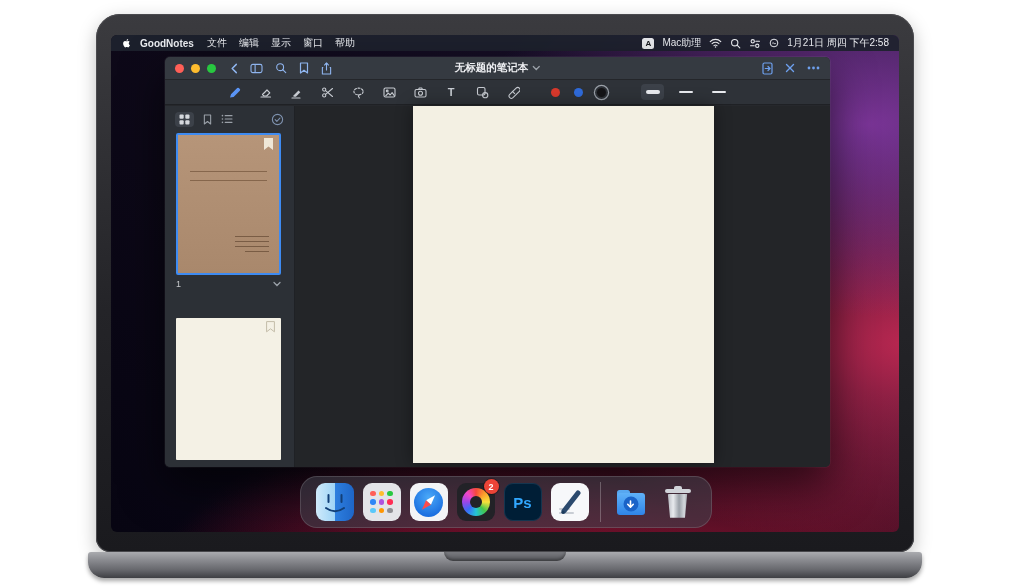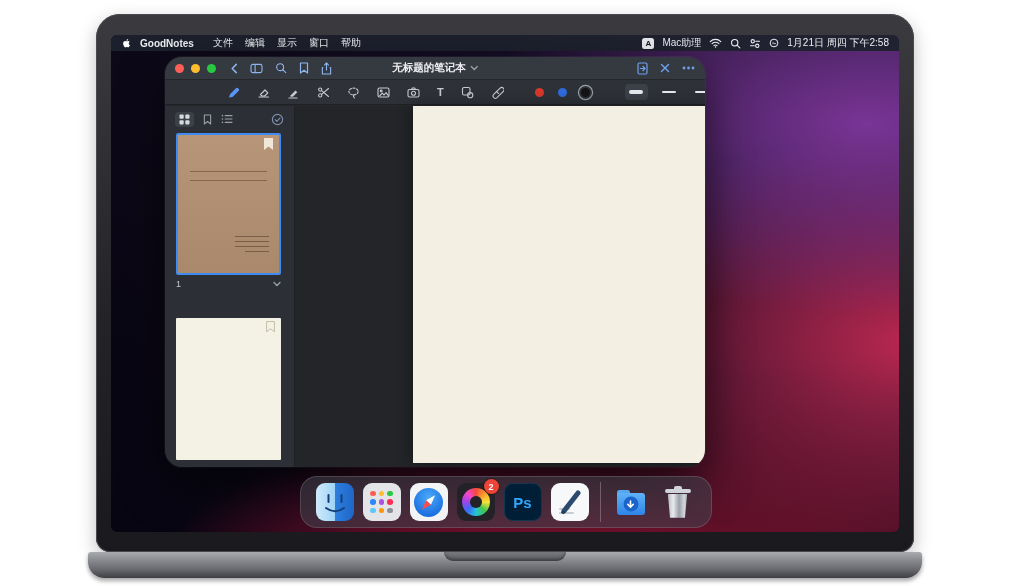--- a/index.html
+++ b/index.html
@@ -48,35 +48,35 @@
       linear-gradient(215deg,#201636 0%,#0e0919 48%,#070512 100%);
   }
 
   
   .menubar {
     position:absolute; top:0; left:0; right:0; height:16px;
     background:rgba(30,34,46,0.94);
     display:flex; align-items:center; padding:0 10px;
     color:#eceef2; font-size:10px;
   }
-  .menubar .app-name { font-weight:bold; margin:0 13px 0 8px; }
+  .menubar .app-name { font-weight:bold; margin:0 7px 0 8px; }
   .menubar .menu-item { padding:0 6px; }
   .mb-right { margin-left:auto; display:flex; align-items:center; gap:8px; }
   .input-badge {
     width:12px; height:11px; background:#e9eaee; color:#16181c;
     border-radius:2.5px; font-size:8px; font-weight:bold;
     display:flex; align-items:center; justify-content:center;
   }
   .mb-icon { display:flex; align-items:center; color:#eef0f4; }
   .mb-time { font-size:10px; white-space:nowrap; }
 
   
   .gn-window {
-    position:absolute; left:54px; top:22px; width:540px; height:410px;
-    background:#26282c; border-radius:17px; overflow:hidden;
+    position:absolute; left:54px; top:22px; width:665px; height:410px;
+    background:#26282c; border-radius:5px; overflow:hidden;
     box-shadow:0 18px 44px rgba(0,0,0,0.6), 0 0 0 1px rgba(255,255,255,0.06);
   }
   .titlebar {
     position:relative; height:23px; background:#353a41;
     border-bottom:1px solid #24262a;
     display:flex; align-items:center; padding:0 10px;
   }
   .traffic { display:flex; gap:7px; align-items:center; }
   .tl { width:9px; height:9px; border-radius:50%; }
   .tl.red    { background:#ff5f57; }

